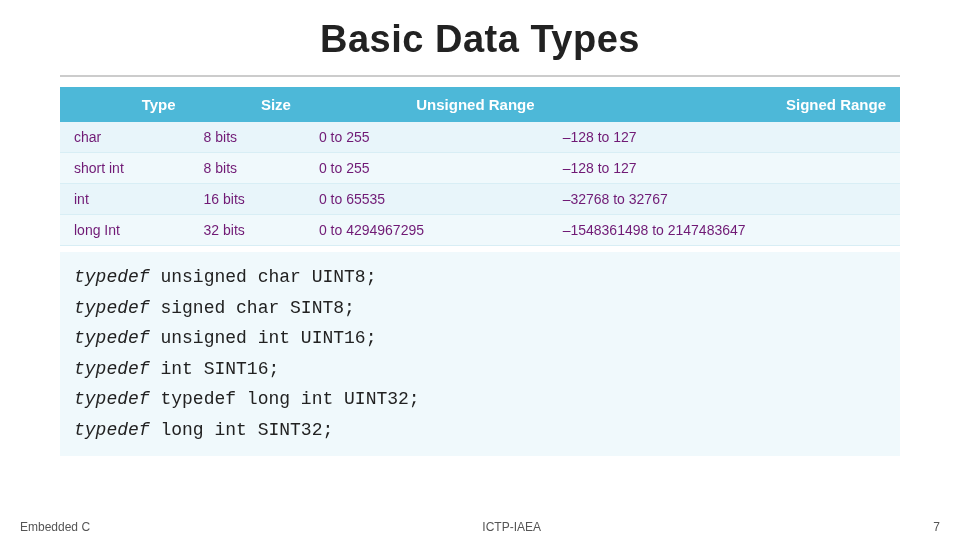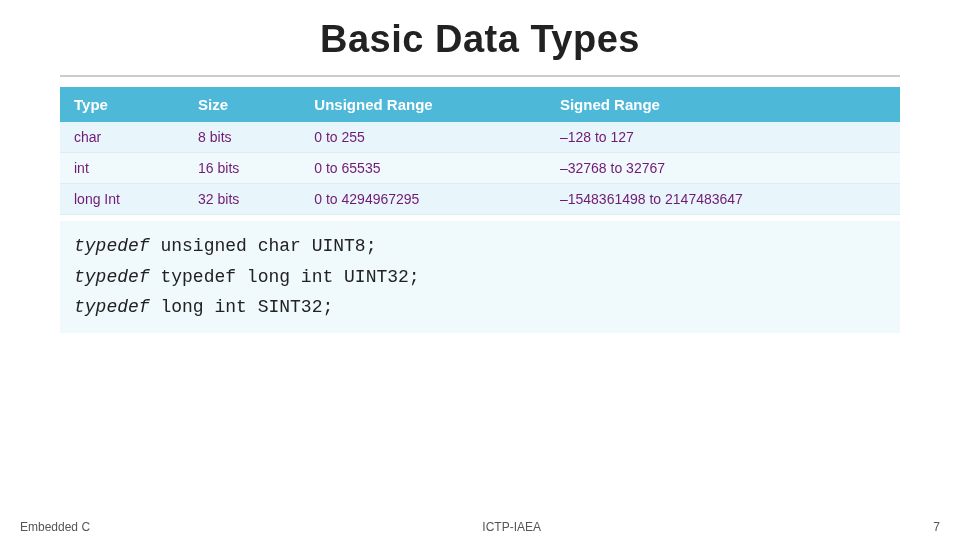--- a/index.html
+++ b/index.html
@@ -51,21 +51,21 @@
     }
 
     thead tr {
       background-color: #4db8d8;
     }
 
     thead th {
       color: #ffffff;
       font-weight: bold;
       padding: 9px 14px;
-      text-align: left;
+      text-align: right;
       font-size: 15px;
     }
 
     tbody tr {
       background-color: #f0f9fc;
     }
 
     tbody tr:nth-child(odd) {
       background-color: #e8f5fa;
     }
@@ -122,37 +122,46 @@
       </thead>
       <tbody>
 
       <tr>
             <td>char</td>
             <td>8 bits</td>
             <td>0 to 255</td>
             <td>–128 to 127</td>
           </tr>
           <tr>
+            <td>short int</td>
+            <td>8 bits</td>
+            <td>0 to 255</td>
+            <td>–128 to 127</td>
+          </tr>
+          <tr>
             <td>int</td>
             <td>16 bits</td>
             <td>0 to 65535</td>
             <td>–32768 to 32767</td>
           </tr>
           <tr>
             <td>long Int</td>
             <td>32 bits</td>
             <td>0 to 4294967295</td>
             <td>–1548361498 to 2147483647</td>
           </tr>
         </tbody>
     </table>
 
     <div class="code-section">
 
     <div><span style="font-style: italic;">typedef</span><span> unsigned char </span><span>UINT8;</span></div>
+        <div><span style="font-style: italic;">typedef</span><span> signed char </span><span>SINT8;</span></div>
+        <div><span style="font-style: italic;">typedef</span><span> unsigned int </span><span>UINT16;</span></div>
+        <div><span style="font-style: italic;">typedef</span><span> int </span><span>SINT16;</span></div>
         <div><span style="font-style: italic;">typedef</span><span> typedef long int </span><span>UINT32;</span></div>
         <div><span style="font-style: italic;">typedef</span><span> long int </span><span>SINT32;</span></div>
       </div>
   </div>
 
 </div>
 
 <div class="footer">
   <span>Embedded C</span>
   <span>ICTP-IAEA</span>

